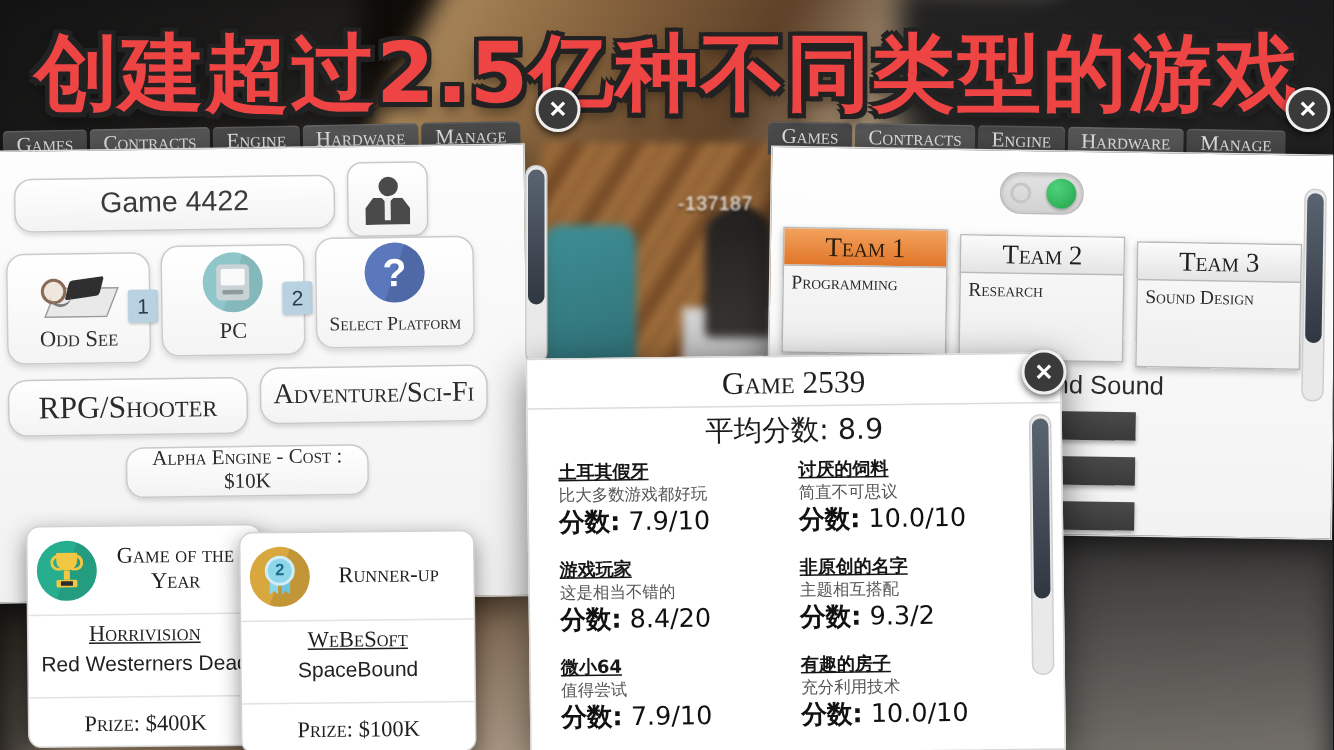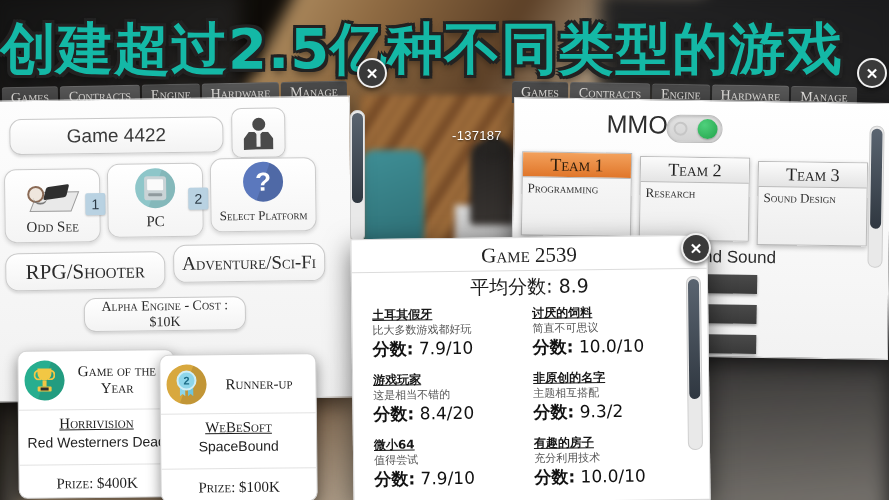--- a/index.html
+++ b/index.html
@@ -29,22 +29,22 @@
   .bg-person{position:absolute;left:470px;top:140px;width:45px;height:85px;border-radius:16px 16px 4px 4px;
     background:linear-gradient(160deg,#22201f,#3a3633);filter:blur(3px);}
   .bg-head{position:absolute;left:483px;top:137px;width:22px;height:22px;border-radius:50%;
     background:#262422;filter:blur(2.5px);}
   .bg-bot{position:absolute;left:0;bottom:-20px;width:889px;height:170px;
     background:linear-gradient(175deg,rgba(220,214,203,.0),rgba(205,198,186,.55));filter:blur(10px);}
   .bg-number{position:absolute;left:452px;top:128px;color:#fff;font-size:13px;letter-spacing:.3px;
     text-shadow:0 1px 2px rgba(0,0,0,.55);filter:blur(.6px);}
 
   
-  .headline{position:absolute;left:0;top:12px;width:889px;z-index:60;
-    font-family:"DejaVu Sans",sans-serif;font-weight:700;font-size:56px;color:#14b8a6;letter-spacing:1px;
+  .headline{position:absolute;left:0;top:12px;width:889px;text-align:center;z-index:60;
+    font-family:"DejaVu Sans",sans-serif;font-weight:700;font-size:56px;color:#ef4444;letter-spacing:1px;
     text-shadow:
       -3px -3px 0 #222, 3px -3px 0 #222, -3px 3px 0 #222, 3px 3px 0 #222,
       0 -3px 0 #222, 0 3px 0 #222, -3px 0 0 #222, 3px 0 0 #222,
       0 5px 9px rgba(0,0,0,.55);
     white-space:nowrap;}
 
   
   .win{position:absolute;background:#fff;box-shadow:0 6px 22px rgba(0,0,0,.55);}
   .win-title{position:absolute;color:#cfcbc6;font-family:"Liberation Serif",serif;
     font-variant:small-caps;font-size:17px;white-space:nowrap;
@@ -363,21 +363,20 @@
 
   <div class="tabbar" style="left:512px;top:84px;transform:rotate(1deg);">
     <div class="tab">Games</div>
     <div class="tab alt">Contracts</div>
     <div class="tab">Engine</div>
     <div class="tab alt">Hardware</div>
     <div class="tab">Manage</div>
   </div>
 
   <div class="win" id="win-right">
-    <div id="mmo-label">MMO</div>
     <div id="mmo-toggle">
       <div class="off"></div>
       <div class="on"></div>
     </div>
 
     <div class="team active" id="team1">
       <div class="team-head">Team 1</div>
       <div class="team-role">Programming</div>
     </div>
     <div class="team" id="team2">

